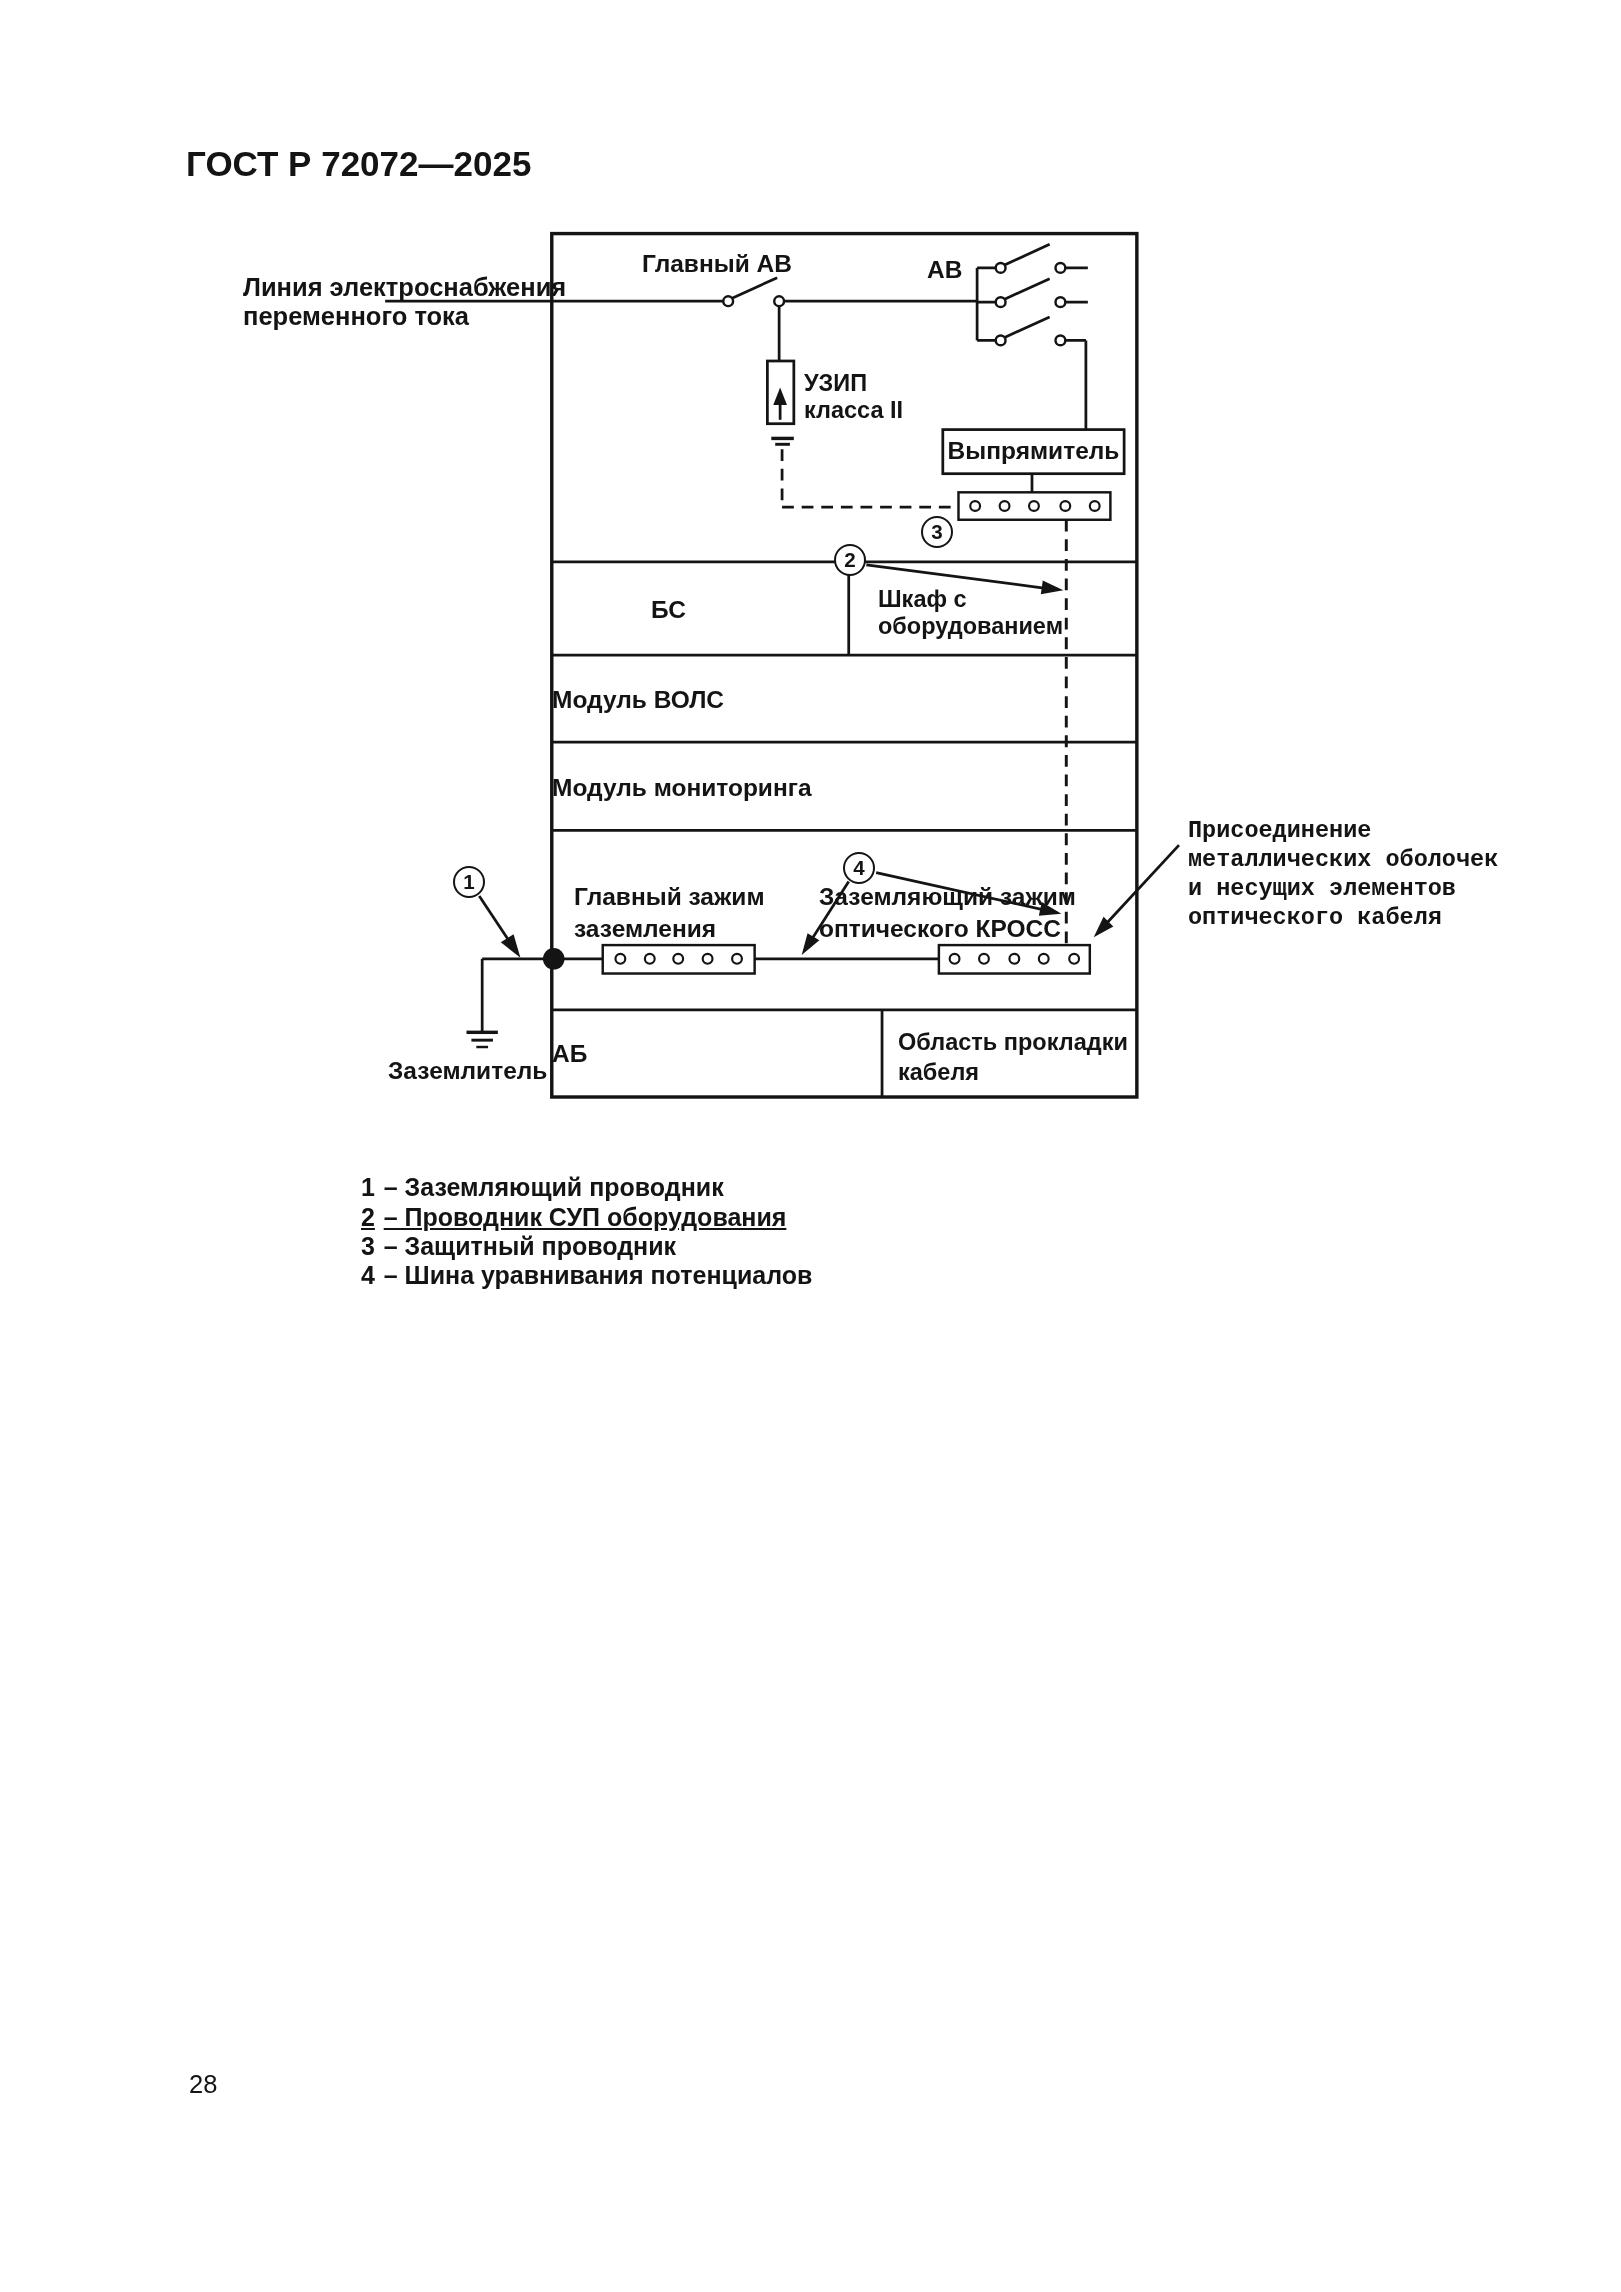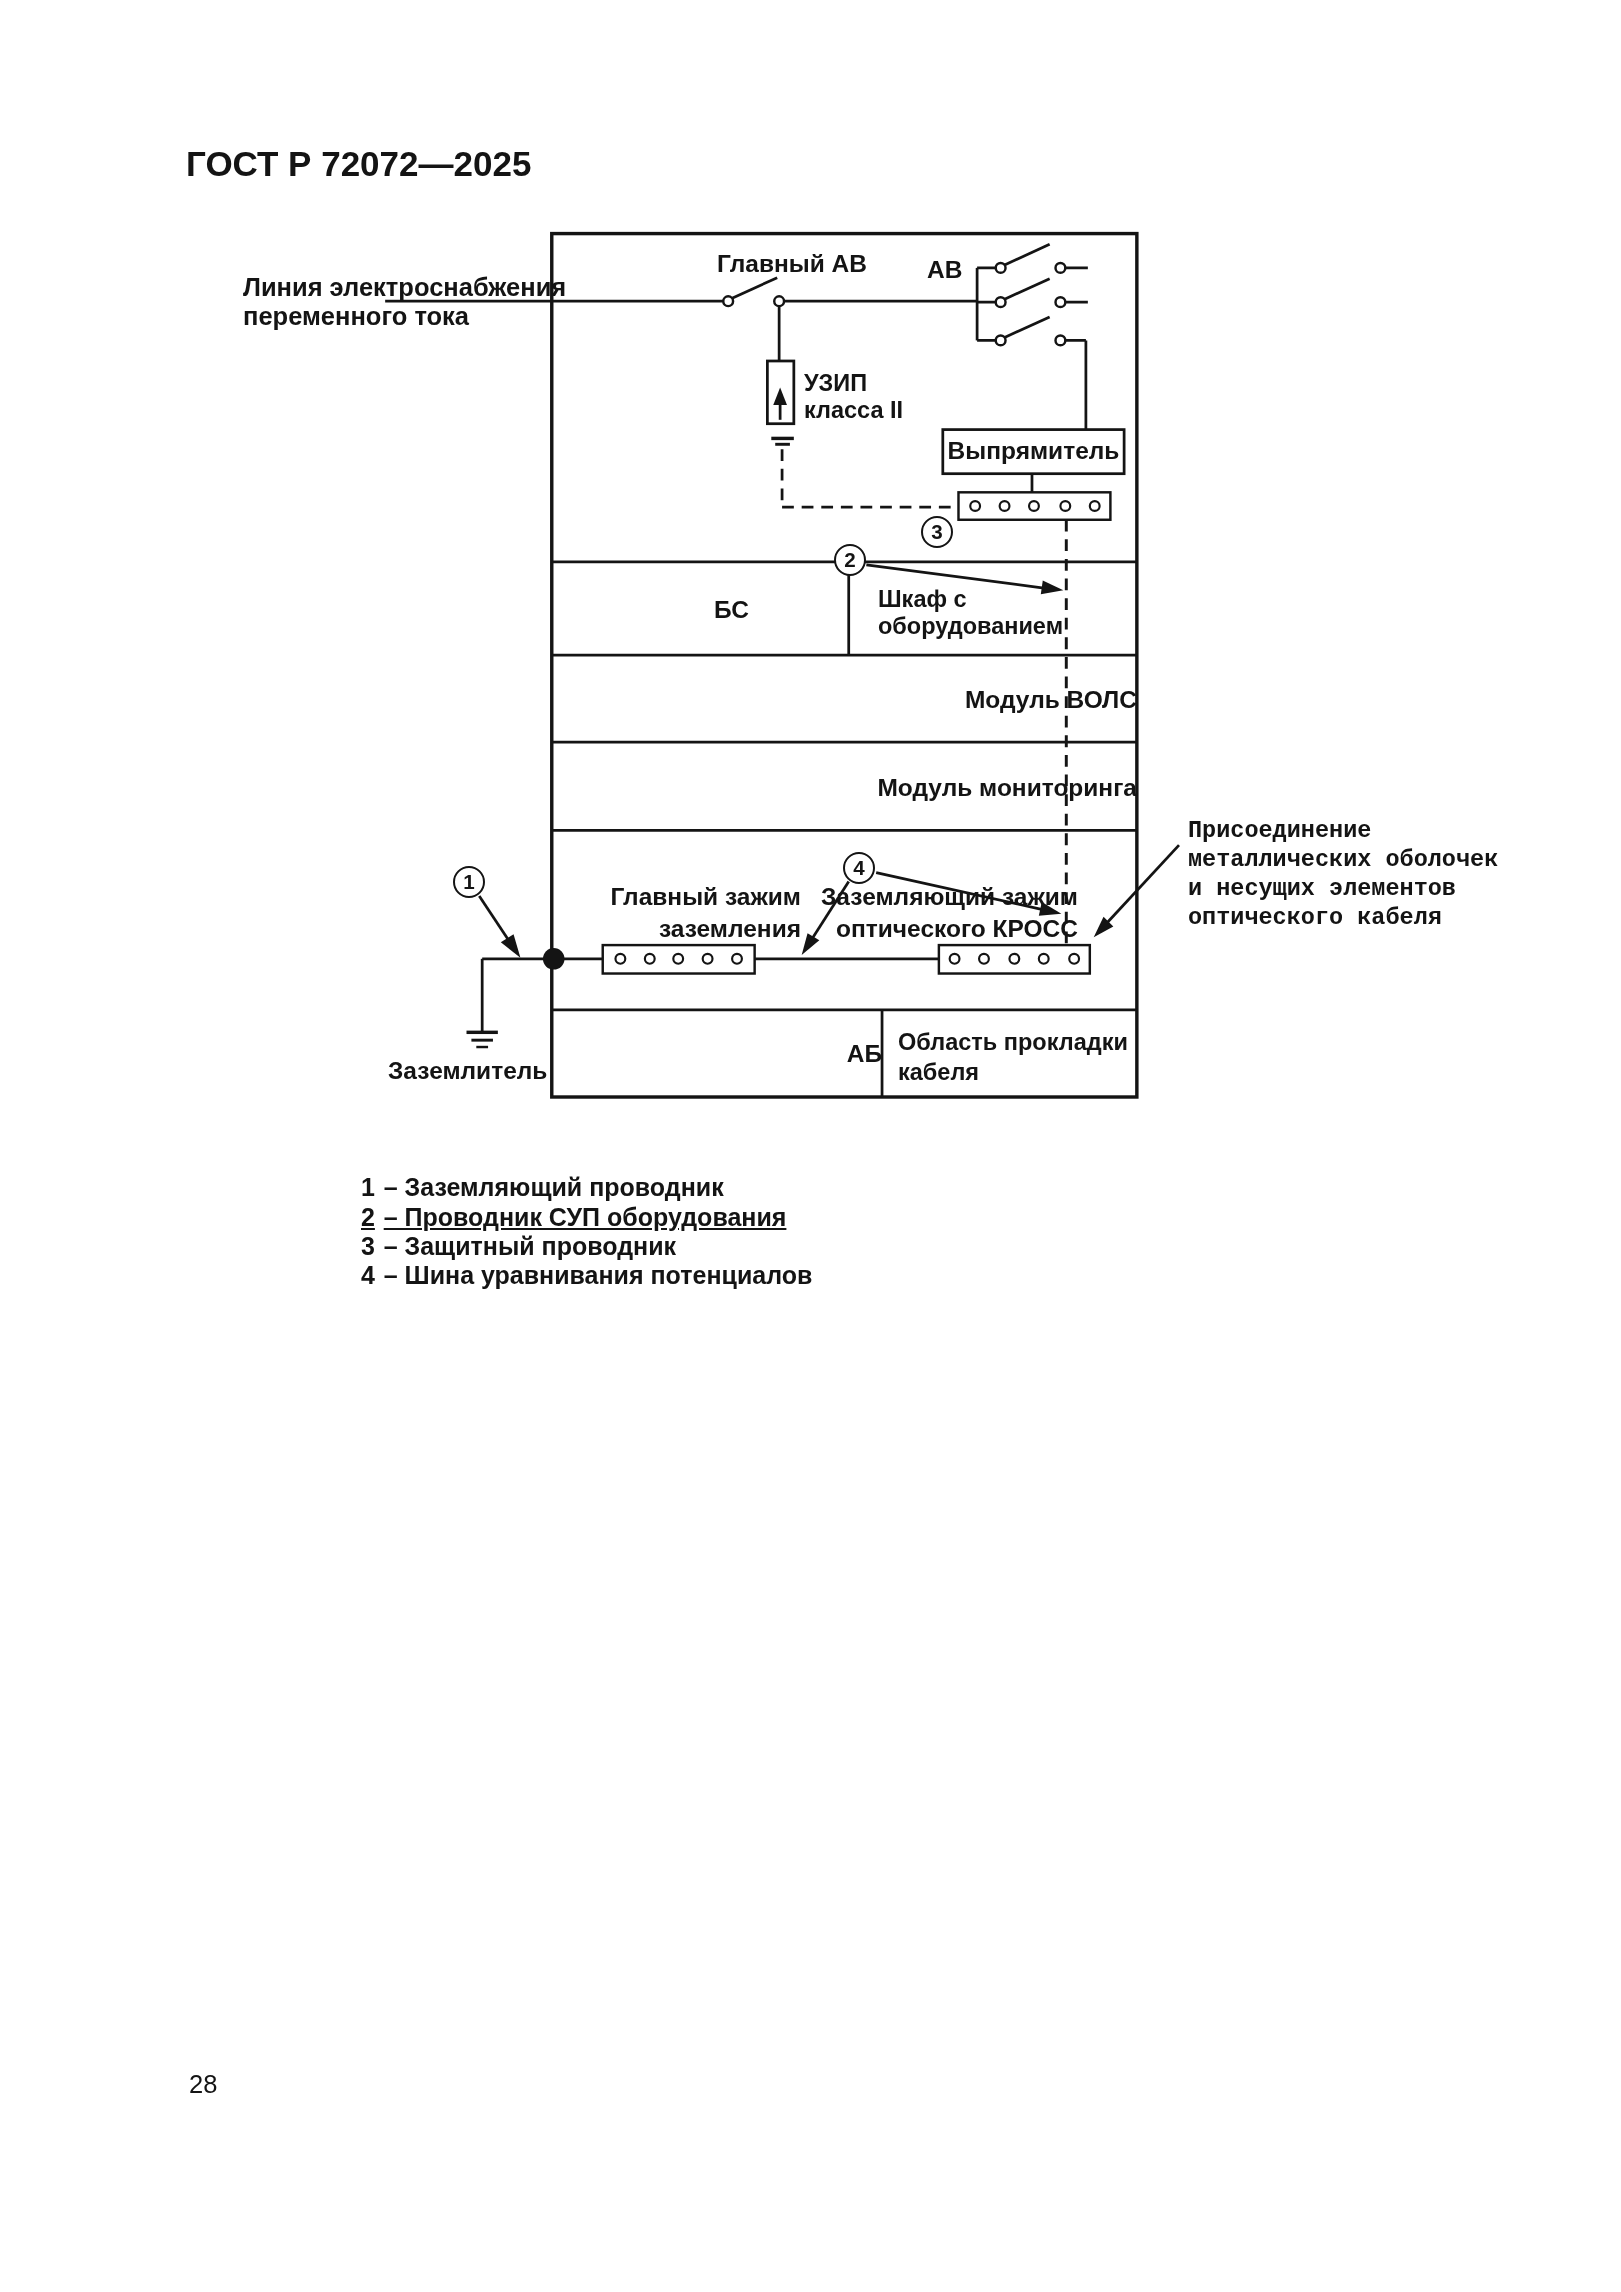--- a/index.html
+++ b/index.html
@@ -13,21 +13,21 @@
   }
   .lbl{
     position:absolute;
     font-size:24.5px;
     font-weight:700;
     line-height:29px;
     color:#141414;
     white-space:nowrap;
   }
   .lbl .ln{display:block;}
-  .center{text-align:right;}
+  .center{text-align:left;}
   .header-text{font-size:35px;font-weight:700;}
   .page-number{font-size:25.5px;font-weight:400;}
   .caption{font-size:24.5px;font-weight:400;white-space:nowrap;}
   .callout{
     position:absolute;
     width:32px;height:32px;
     border:2.9px solid #141414;
     border-radius:50%;
     background:#fff;
     display:flex;align-items:center;justify-content:center;

